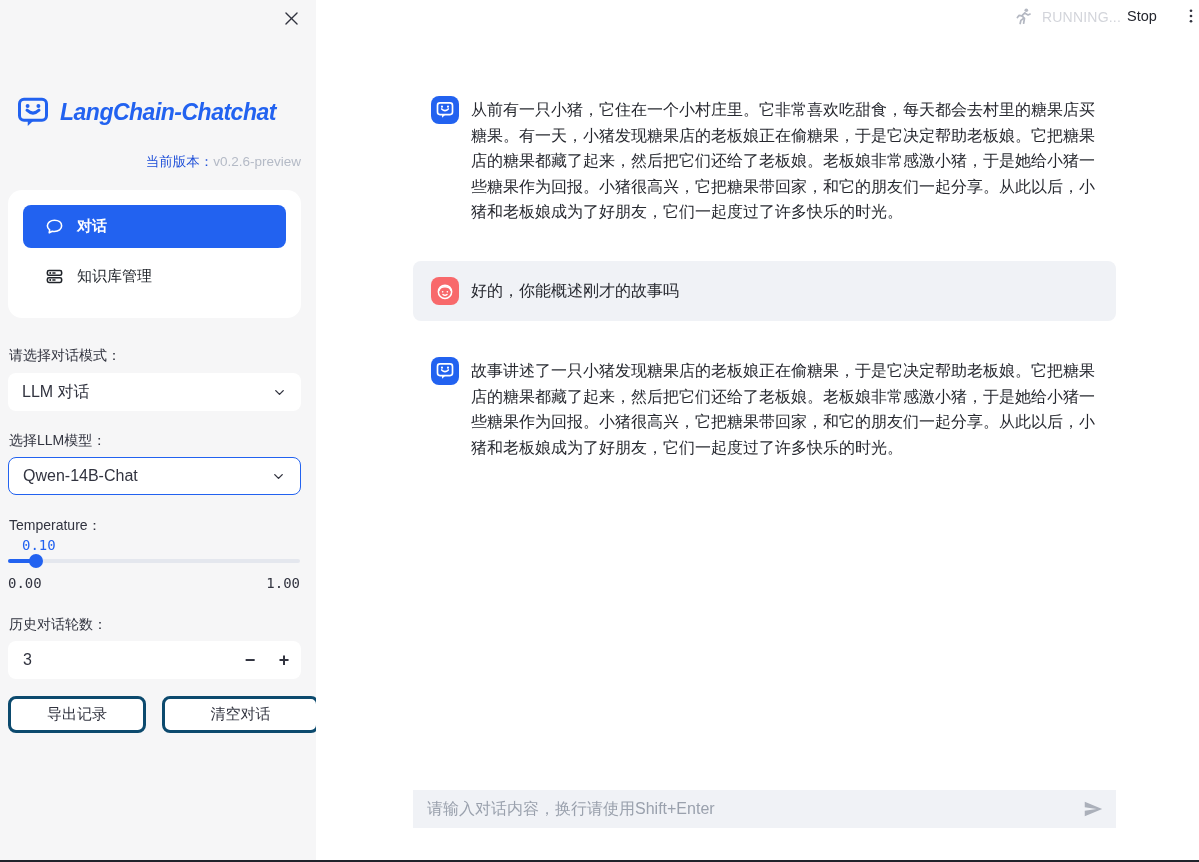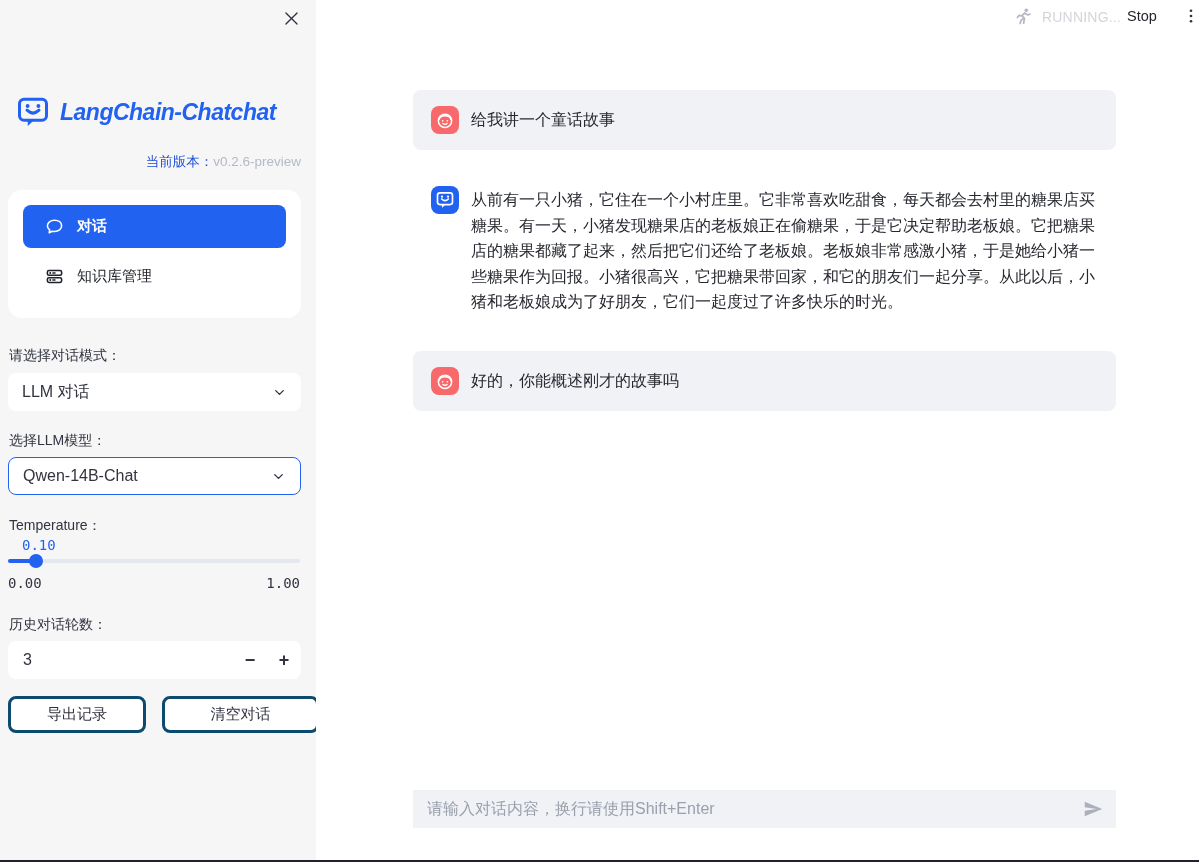--- a/index.html
+++ b/index.html
@@ -172,32 +172,20 @@
       <svg viewBox="0 0 24 24" fill="currentColor">
         <circle cx="12" cy="5" r="1.8"></circle>
           <circle cx="12" cy="12" r="1.8"></circle>
           <circle cx="12" cy="19" r="1.8"></circle>
       </svg>
     </div>
   </div>
 
   <div class="chat">
 
-    <div class="msg user">
-      <div class="avatar user-a">
-        <svg viewBox="0 0 24 24" fill="none" stroke="#ffffff" stroke-width="1.8" stroke-linecap="round">
-          <circle cx="12" cy="13" r="8"></circle>
-          <path d="M4.9 11.3 C6.3 5.4 17.7 5.4 19.1 11.3"></path>
-          <circle cx="9.2" cy="13" r="1" fill="#ffffff" stroke="none"></circle>
-          <circle cx="14.8" cy="13" r="1" fill="#ffffff" stroke="none"></circle>
-          <path d="M9.6 16.2 Q12 18.2 14.4 16.2"></path>
-        </svg>
-      </div>
-      <div class="msg-text">给我讲一个童话故事</div>
-    </div>
 
     <div class="msg assistant">
       <div class="avatar assist-a">
         <svg viewBox="0 0 24 24" fill="none" stroke="#ffffff" stroke-width="2" stroke-linecap="round" stroke-linejoin="round">
           <rect x="3" y="3.5" width="18" height="14" rx="3"></rect>
           <path d="M8.5 17.5 L8.5 21.3 L12.6 17.5 Z" fill="#ffffff" stroke="none"></path>
           <path d="M8.4 8 h0.01 M15.6 8 h0.01" stroke-width="2.6"></path>
           <path d="M8 10.8 Q12 14.6 16 10.8"></path>
         </svg>
       </div>
@@ -210,20 +198,31 @@
           <circle cx="12" cy="13" r="8"></circle>
           <path d="M4.9 11.3 C6.3 5.4 17.7 5.4 19.1 11.3"></path>
           <circle cx="9.2" cy="13" r="1" fill="#ffffff" stroke="none"></circle>
           <circle cx="14.8" cy="13" r="1" fill="#ffffff" stroke="none"></circle>
           <path d="M9.6 16.2 Q12 18.2 14.4 16.2"></path>
         </svg>
       </div>
       <div class="msg-text">好的，你能概述刚才的故事吗</div>
     </div>
 
+    <div class="msg assistant">
+      <div class="avatar assist-a">
+        <svg viewBox="0 0 24 24" fill="none" stroke="#ffffff" stroke-width="2" stroke-linecap="round" stroke-linejoin="round">
+          <rect x="3" y="3.5" width="18" height="14" rx="3"></rect>
+          <path d="M8.5 17.5 L8.5 21.3 L12.6 17.5 Z" fill="#ffffff" stroke="none"></path>
+          <path d="M8.4 8 h0.01 M15.6 8 h0.01" stroke-width="2.6"></path>
+          <path d="M8 10.8 Q12 14.6 16 10.8"></path>
+        </svg>
+      </div>
+      <div class="msg-text">故事讲述了一只小猪发现糖果店的老板娘正在偷糖果，于是它决定帮助老板娘。它把糖果店的糖果都藏了起来，然后把它们还给了老板娘。老板娘非常感激小猪，于是她给小猪一些糖果作为回报。小猪很高兴，它把糖果带回家，和它的朋友们一起分享。从此以后，小猪和老板娘成为了好朋友，它们一起度过了许多快乐的时光。</div>
+    </div>
 
   </div>
 
   <div class="chat-input-bar">
     <input class="chat-input" type="text" placeholder="请输入对话内容，换行请使用Shift+Enter" style="">
     <button class="send-btn">
       <svg viewBox="0 0 24 24" fill="#abb0ba">
         <path d="M3 20 L22 12 3 4 v6 l13 2 -13 2 z"></path>
       </svg>
     </button>

